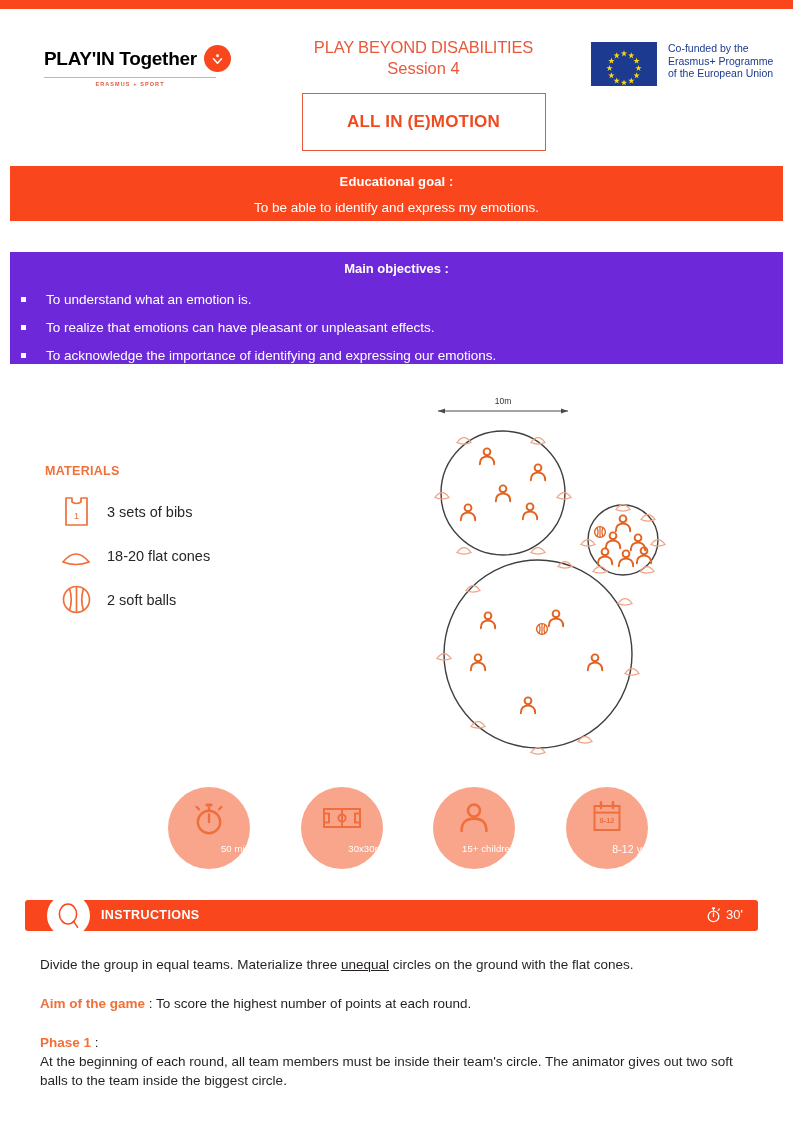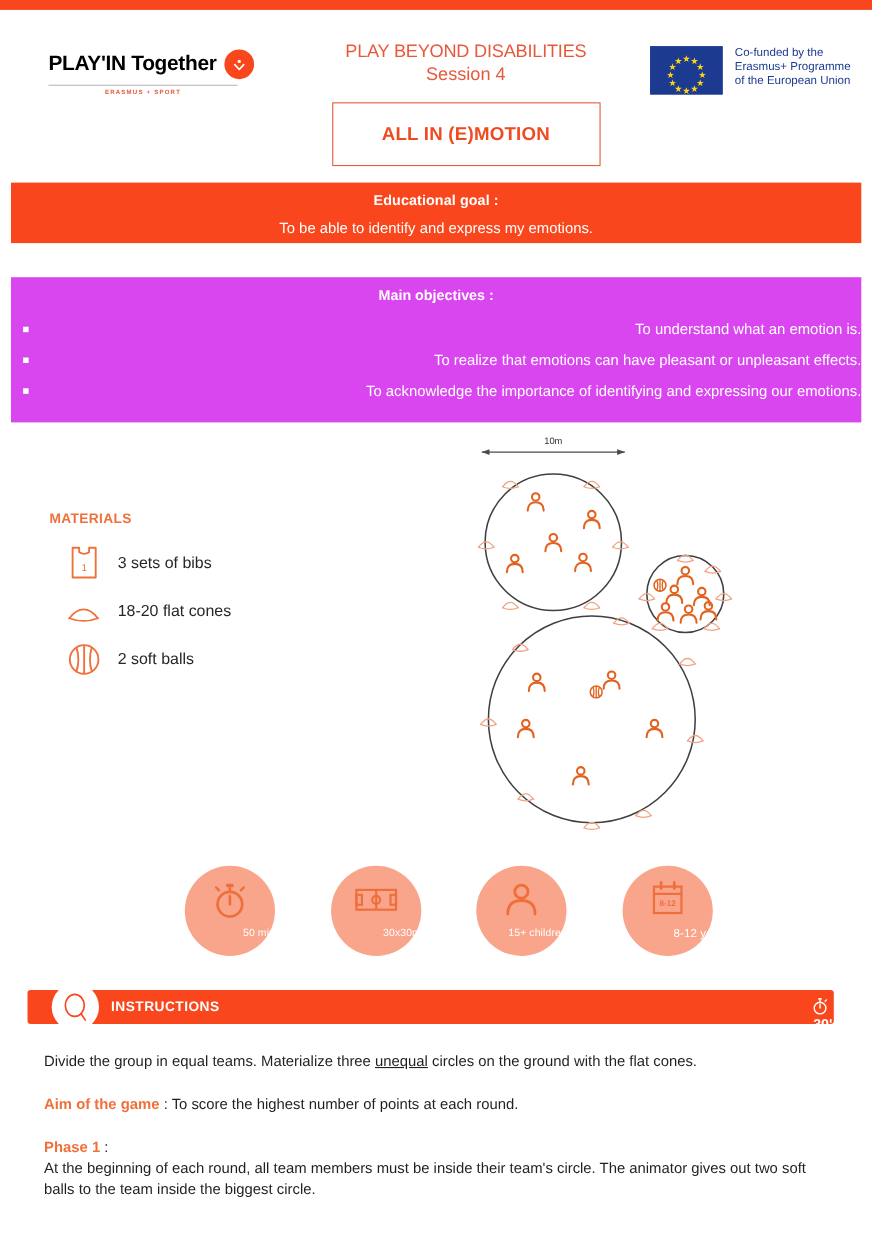--- a/index.html
+++ b/index.html
@@ -81,29 +81,29 @@
   }
   .goal-title{
     font-size:13px;font-weight:bold;padding-top:8px;letter-spacing:.1px;
   }
   .goal-text{
     font-size:13.5px;padding-top:11px;
   }
 
   
   .obj-banner{
-    position:absolute;left:10px;top:252px;width:773px;height:132px;
-    background:#d946ef;color:#ffffff;
+    position:absolute;left:10px;top:252px;width:773px;height:112px;
+    background:#6d28d9;color:#ffffff;
   }
   .obj-title{
     font-size:13px;font-weight:bold;text-align:center;padding-top:9px;
   }
   .obj-list{margin:0;padding:0;list-style:none;}
   .obj-item{
-    font-size:13.5px;margin-top:13px;padding-left:24px;position:relative;text-align:right;
+    font-size:13.5px;margin-top:13px;padding-left:36px;position:relative;
   }
   .obj-item:first-child{margin-top:16px;}
   .obj-bullet{
     position:absolute;left:11px;top:5px;width:5px;height:5px;background:#ffffff;
   }
 
   
   .materials{position:absolute;left:45px;top:464px;width:290px;}
   .materials-title{
     font-size:12.5px;font-weight:bold;color:#f0703a;letter-spacing:.3px;
@@ -140,23 +140,23 @@
   .instr-circle{
     position:absolute;left:22px;top:-6px;width:43px;height:43px;
     border-radius:50%;background:#ffffff;
     display:flex;align-items:center;justify-content:center;
   }
   .instr-label{
     position:absolute;left:76px;top:8px;
     font-size:12.5px;font-weight:bold;color:#ffffff;letter-spacing:.4px;
   }
   .instr-time{
-    position:absolute;right:0;top:6px;
-    font-size:13px;font-weight:bold;color:#ffffff;
-    display:flex;align-items:center;flex-direction:column;
+    position:absolute;right:15px;top:6px;
+    font-size:13px;font-weight:normal;color:#ffffff;
+    display:flex;align-items:center;
   }
   .instr-time .t-icon{margin-right:5px;display:flex;}
 
   
   .body-copy{
     position:absolute;left:40px;top:955px;width:715px;
     font-size:13.5px;line-height:19px;color:#231f20;
   }
   .bc-p{margin:0;}
   .bc-gap{height:20px;}

